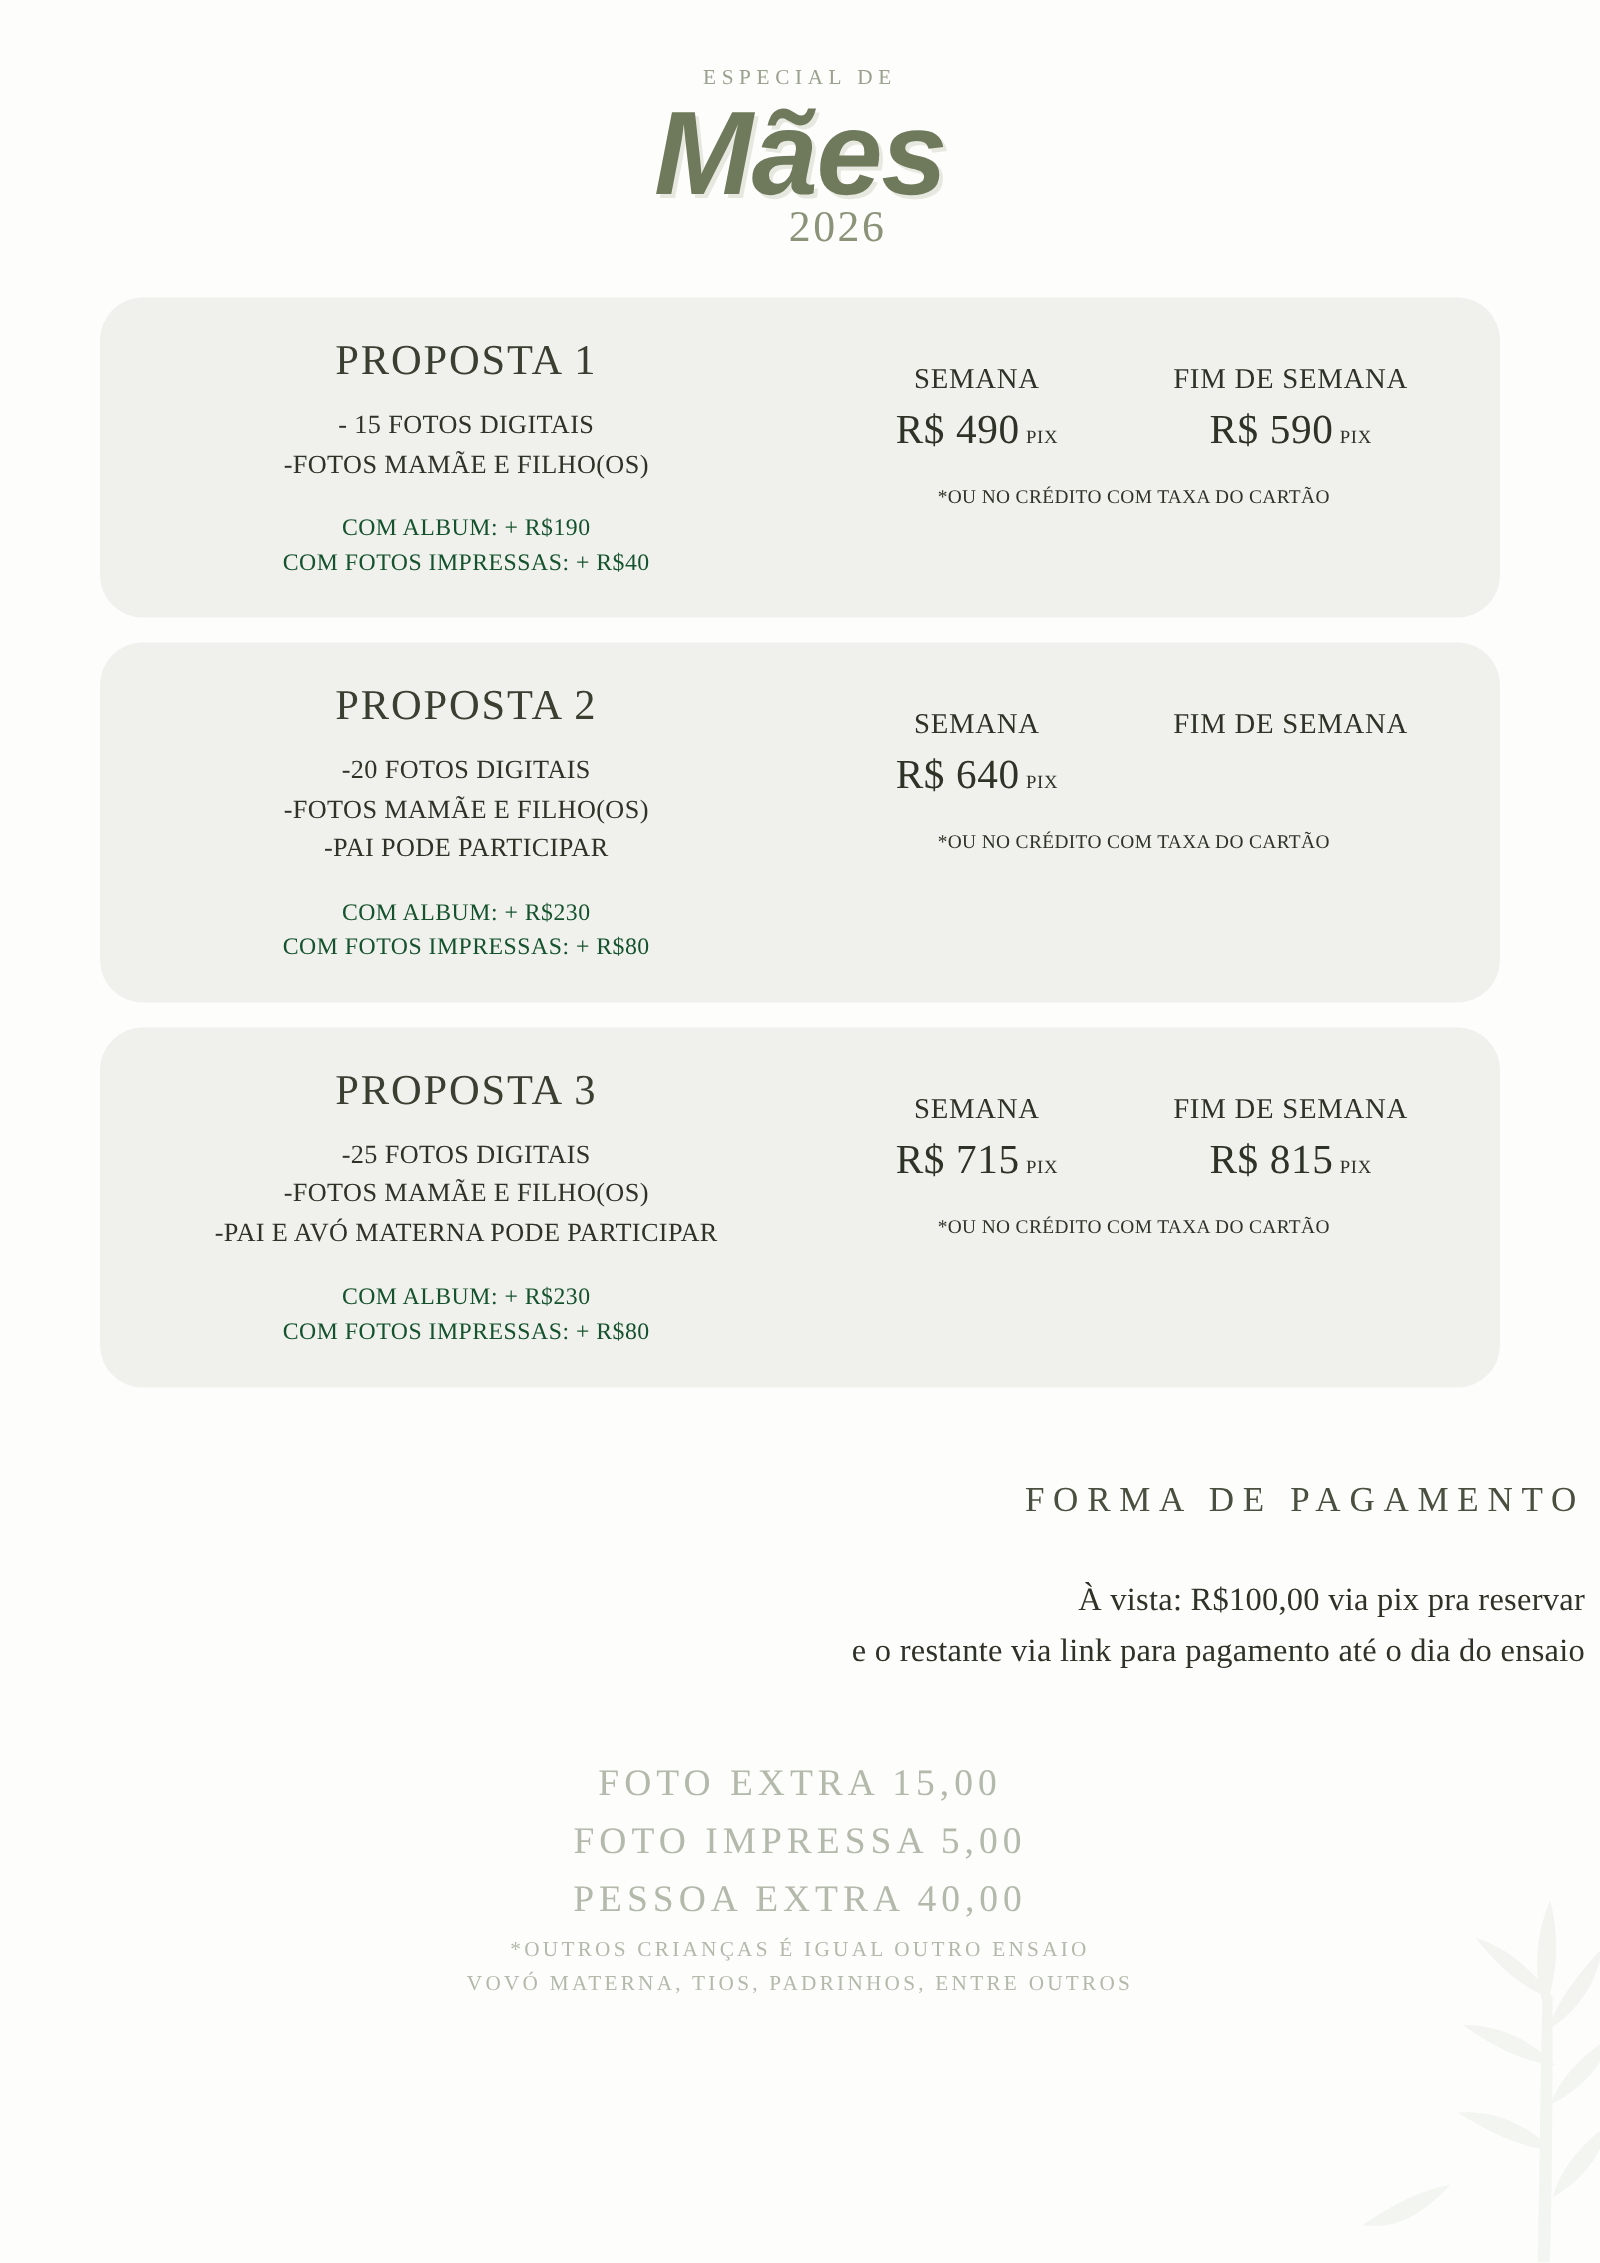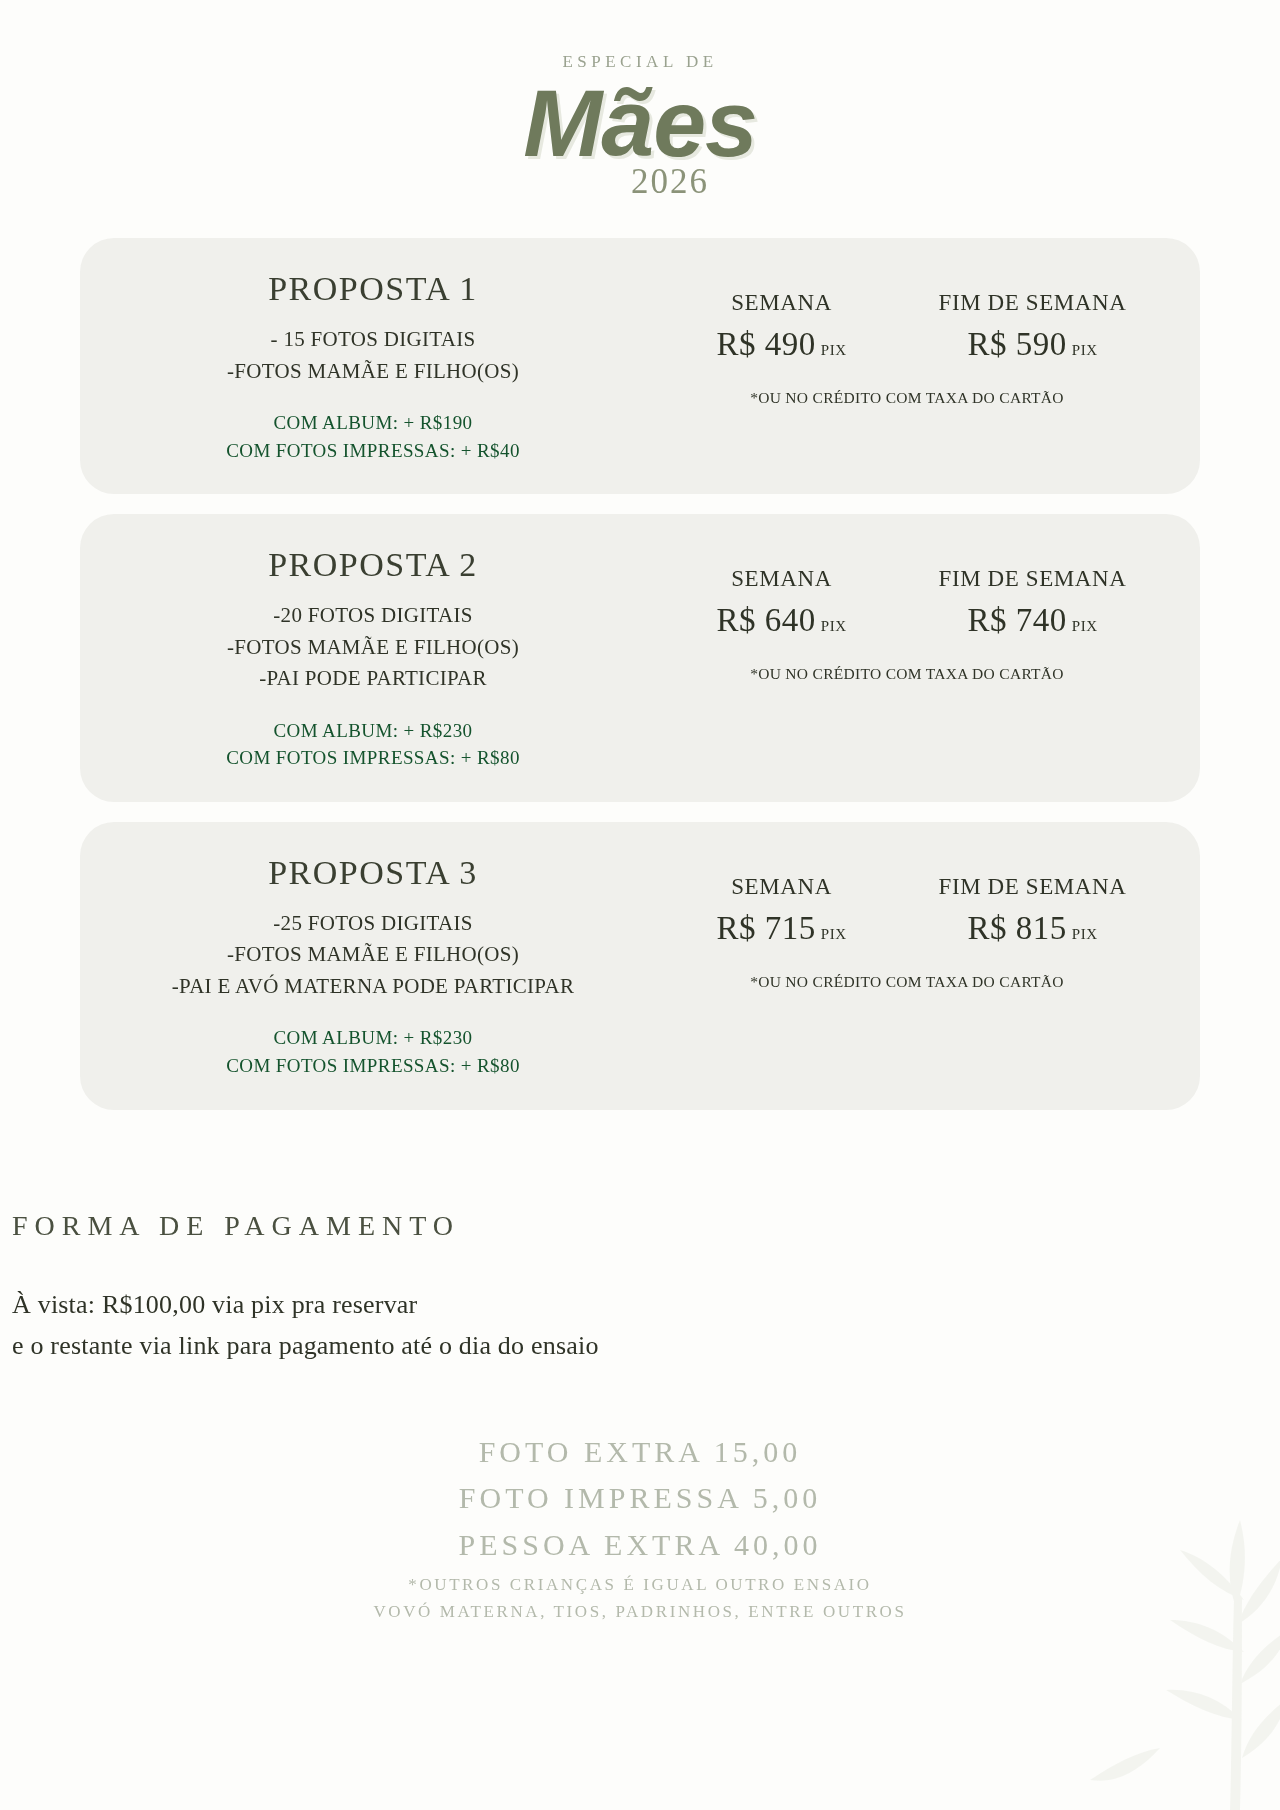--- a/index.html
+++ b/index.html
@@ -137,22 +137,22 @@
     text-align: center;
     font-family: "Liberation Serif", serif;
     font-size: 15.5px;
     letter-spacing: 0.3px;
     color: #2f3327;
     margin-top: 26px;
   }
 
   
   .payment {
-    margin-top: 100px;
-    text-align: left;
+    margin-top: 75px;
+    text-align: right;
   }
   .payment-title {
     font-family: "Liberation Serif", serif;
     font-size: 28px;
     letter-spacing: 7px;
     color: #4a5040;
   }
   .payment-lines {
     margin-top: 42px;
     font-family: "Liberation Serif", serif;
@@ -252,23 +252,20 @@
       <div class="card-right">
         <div class="price-row">
           <div class="price-block">
             <div class="price-label">SEMANA</div>
             <div class="price-value">
               <span>R$ 640</span><span class="pix">PIX</span>
             </div>
           </div>
           <div class="price-block">
             <div class="price-label">FIM DE SEMANA</div>
-            <div class="price-value">
-              <span>R$ 740</span><span class="pix">PIX</span>
-            </div>
           </div>
         </div>
         <div class="note">*OU NO CRÉDITO COM TAXA DO CARTÃO</div>
       </div>
     </div>
 
     <div class="card">
       <div class="card-left">
         <div class="proposta-title">PROPOSTA 3</div>
         <div class="bullets">

